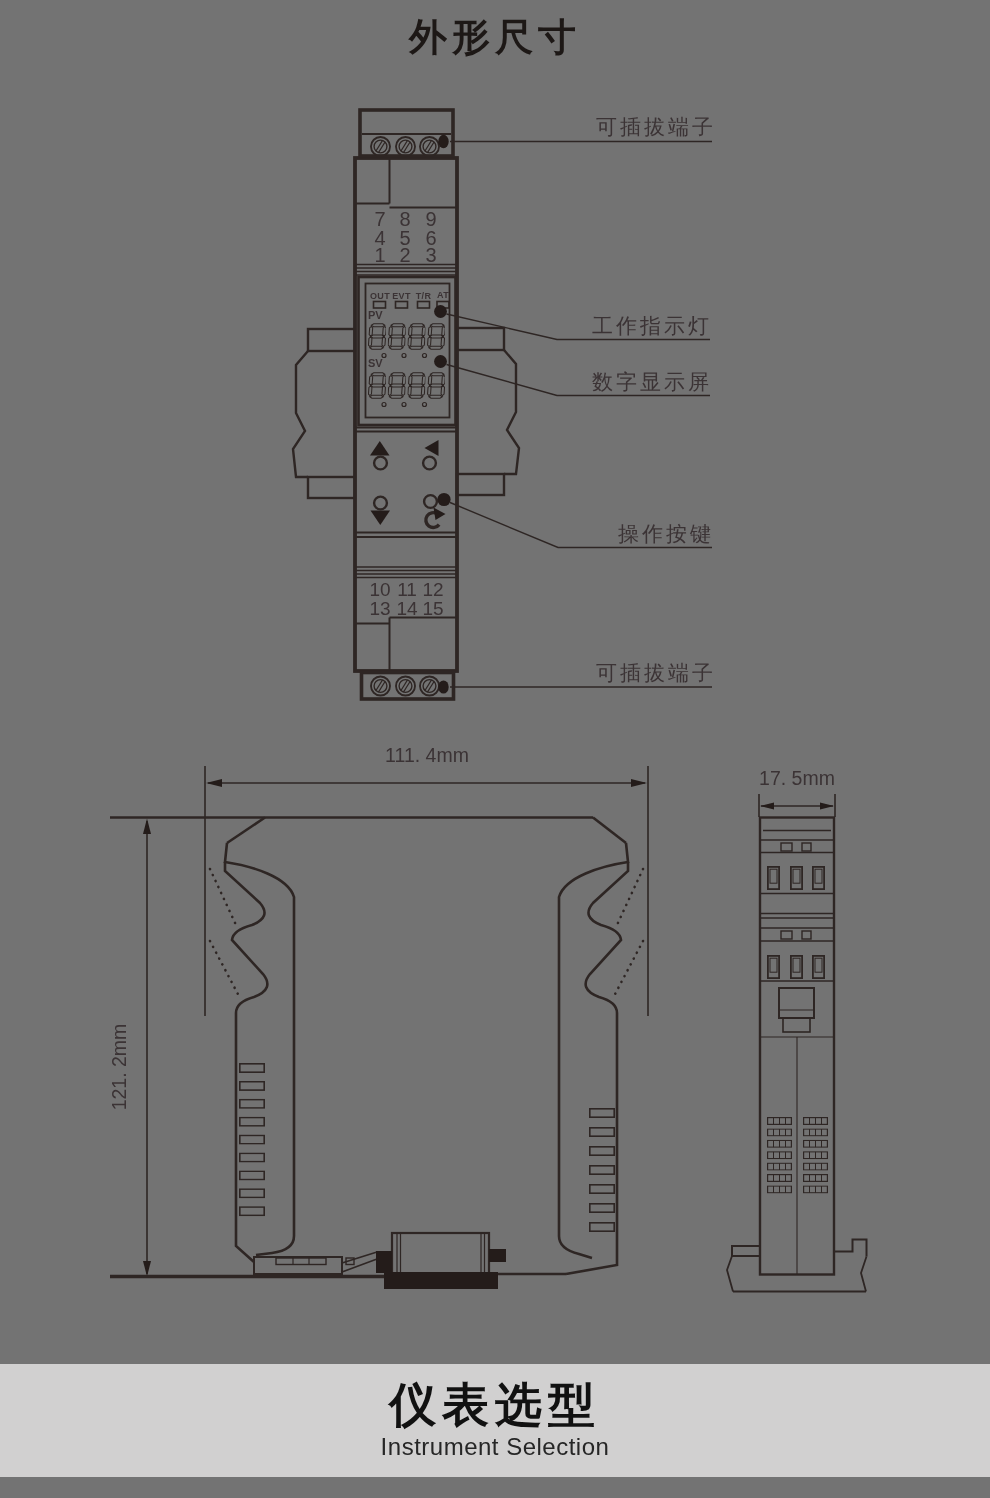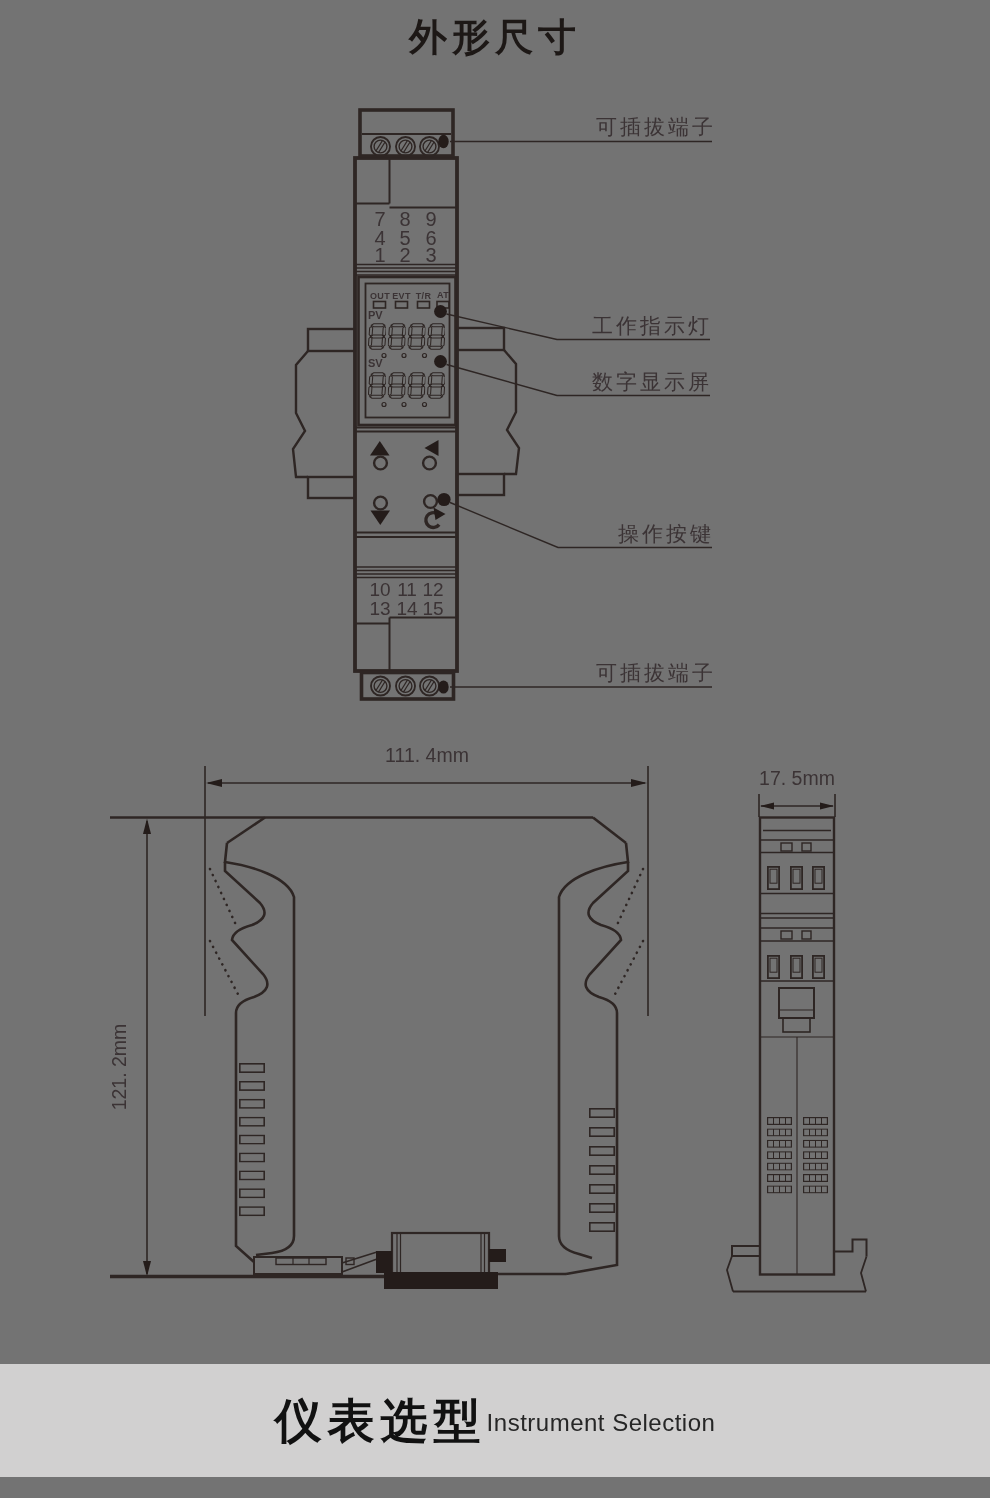--- a/index.html
+++ b/index.html
@@ -11,21 +11,21 @@
   svg text{fill:#3b3335;}
   .cjk-label{font-size:21px;letter-spacing:3px;}
   .num{font-size:20px;font-weight:500;fill:#3b3335;}
   .num-sm{font-size:19px;font-weight:500;fill:#3b3335;}
   .led-label{font-size:9px;font-weight:bold;letter-spacing:0.3px;}
   .pvsv{font-size:11px;font-weight:bold;}
   .dim-text{font-size:19.5px;}
   .ol{stroke:#2e2624;fill:none;}
   .fl{fill:#241c1a;stroke:none;}
   #footer-band{position:absolute;left:0;top:1364px;width:100%;height:113px;background:#d1d0d0;
-        display:flex;align-items:center;justify-content:center;}
+        display:flex;flex-direction:column;align-items:center;justify-content:center;}
   #footer-title{font-size:47px;font-weight:bold;letter-spacing:6px;color:#111;line-height:1.05;}
   #footer-subtitle{font-size:24px;color:#262626;margin-top:4px;letter-spacing:0.5px;}
 </style>
 </head>
 <body>
 
 <div id="page">
   <div id="main-title">外形尺寸</div>
 
   <svg id="drawing" width="990" height="1360" viewBox="0 0 990 1360" xmlns="http://www.w3.org/2000/svg" xmlns:xlink="http://www.w3.org/1999/xlink">

